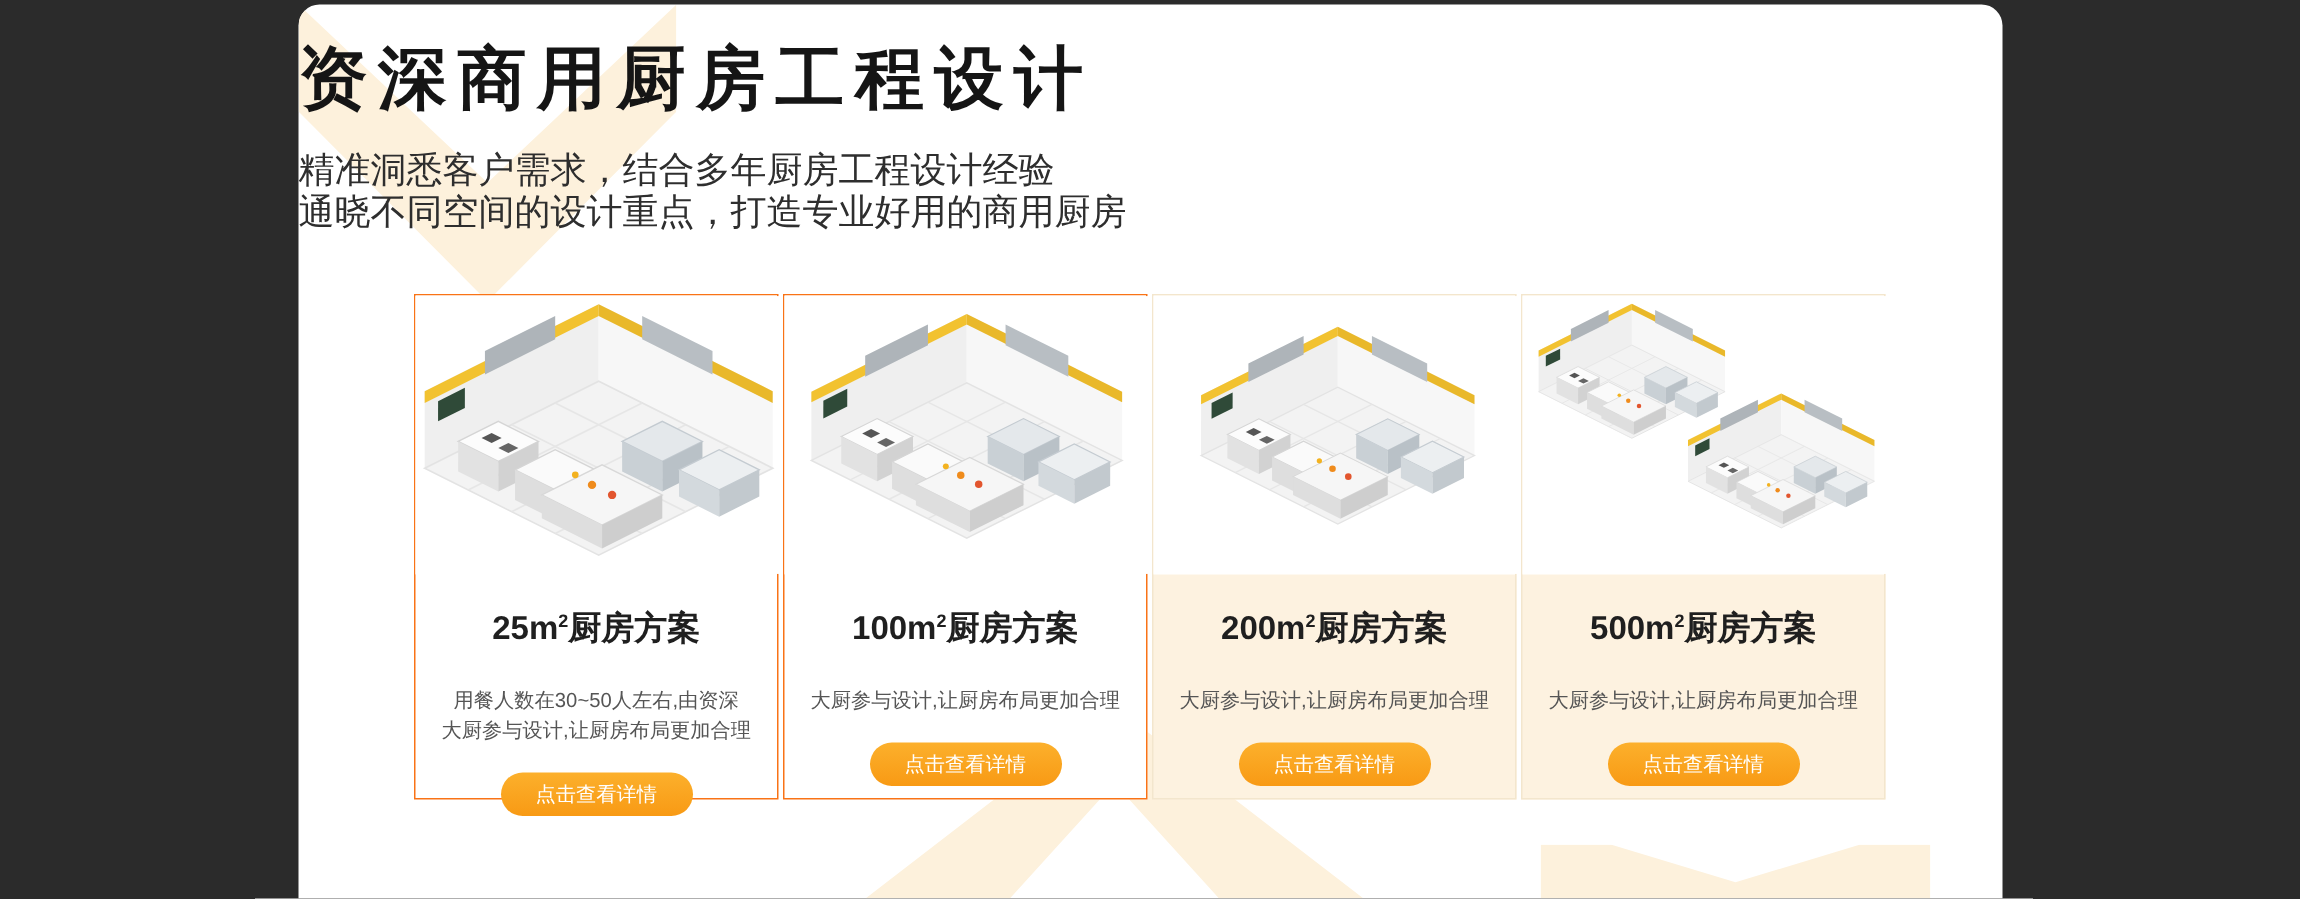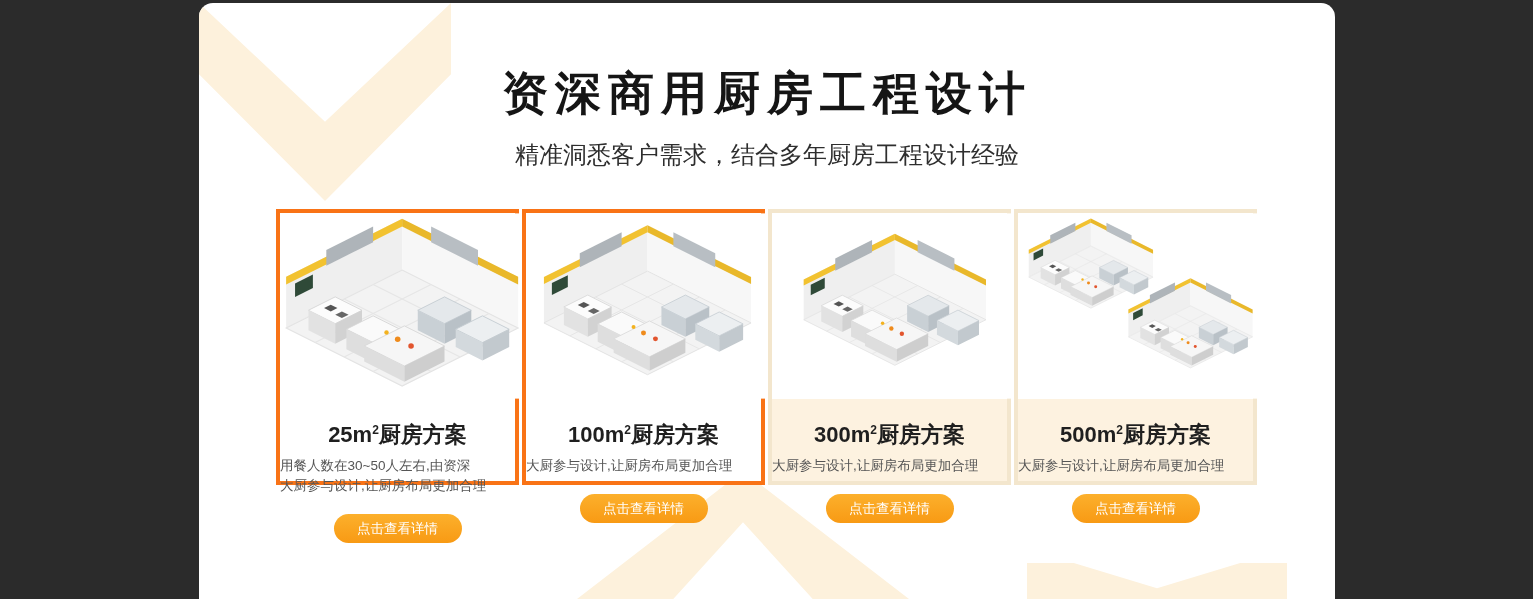--- a/index.html
+++ b/index.html
@@ -24,48 +24,48 @@
     clip-path:polygon(0 0,0 36%,50% 100%,100% 36%,100% 0,50% 60%);
   }
   .deco-bottom-mid {
     left:378px; top:468px; width:332px; height:128px;
     clip-path:polygon(0 100%,50% 0,100% 100%,71% 100%,50% 40%,29% 100%);
   }
   .deco-bottom-right {
     left:828px; top:560px; width:260px; height:36px;
     clip-path:polygon(0 0,18% 0,50% 70%,82% 0,100% 0,100% 100%,0 100%);
   }
-  .header { position:relative; z-index:1; text-align:center; padding-top:65px; }
+  .header { position:relative; z-index:1; text-align:left; padding-top:24px; }
   .page-title {
     margin:0; font-size:46px; font-weight:700; color:#151515;
     letter-spacing:7px; line-height:1.1;
   }
   .subtitle { margin-top:22px; font-size:24px; color:#2e2e2e; line-height:28px; }
   .subtitle div { margin:0; }
 
   .cards {
     position:relative; z-index:1;
     margin:40px auto 0; width:982px;
     display:flex; gap:3px;
   }
   .card {
-    width:243px; height:276px;
-    border:4px solid #f97316;
+    width:243px; height:337px;
+    border:1px solid #f97316;
     background:#ffffff;
   }
   .card.tinted { background:#fdf2e0; border-color:#f3e6cd; }
   .card-img { height:186px; background:#ffffff; }
   .card-img svg { display:block; }
   .card-title {
     margin:18px 0 0; text-align:center;
     font-size:22px; font-weight:700; color:#1f1f1f; line-height:26px;
   }
   .card-title sup { font-size:12px; }
   .card-desc {
-    margin-top:8px; text-align:left;
+    margin-top:25px; text-align:center;
     font-size:13.5px; color:#555; line-height:20px;
   }
   .card-btn {
     display:block; width:128px; height:29px;
     margin:18px auto 0; padding:0;
     background:linear-gradient(180deg,#fcb02c,#f89a14);
     border:none; border-radius:15px;
     color:#ffffff; font-size:13.5px; line-height:29px; text-align:center;
     cursor:pointer; font-family:inherit;
   }
@@ -127,20 +127,21 @@
 
 <div class="panel">
   <div class="deco deco-topleft"></div>
   <div class="deco deco-bottom-mid"></div>
   <div class="deco deco-bottom-right"></div>
 
   <div class="header">
     <h1 class="page-title">资深商用厨房工程设计</h1>
     <div class="subtitle">
       <div>精准洞悉客户需求，结合多年厨房工程设计经验</div>
+      <div>通晓不同空间的设计重点，打造专业好用的商用厨房</div>
     </div>
   </div>
 
   <div class="cards">
 
     <div class="card">
       <div class="card-img" aria-label="isometric-kitchen-render-25sqm">
         <svg width="243" height="186" viewBox="0 0 244 186">
           <rect width="244" height="186" fill="#ffffff"></rect>
           <use href="#kitchen" transform="translate(-14,-8) scale(1.12)"></use>
@@ -168,21 +169,21 @@
       <button class="card-btn">点击查看详情</button>
     </div>
 
     <div class="card tinted">
       <div class="card-img" aria-label="isometric-kitchen-render-200sqm">
         <svg width="243" height="186" viewBox="0 0 244 186">
           <rect width="244" height="186" fill="#ffffff"></rect>
           <use href="#kitchen" transform="translate(16,10) scale(0.88)"></use>
         </svg>
       </div>
-      <h3 class="card-title"><span>300m</span><sup>2</sup><span>厨房方案</span></h3>
+      <h3 class="card-title"><span>200m</span><sup>2</sup><span>厨房方案</span></h3>
       <div class="card-desc">
         <div>大厨参与设计,让厨房布局更加合理</div>
       </div>
       <button class="card-btn">点击查看详情</button>
     </div>
 
     <div class="card tinted">
       <div class="card-img" aria-label="isometric-kitchen-render-500sqm">
         <svg width="243" height="186" viewBox="0 0 244 186">
           <rect width="244" height="186" fill="#ffffff"></rect>

